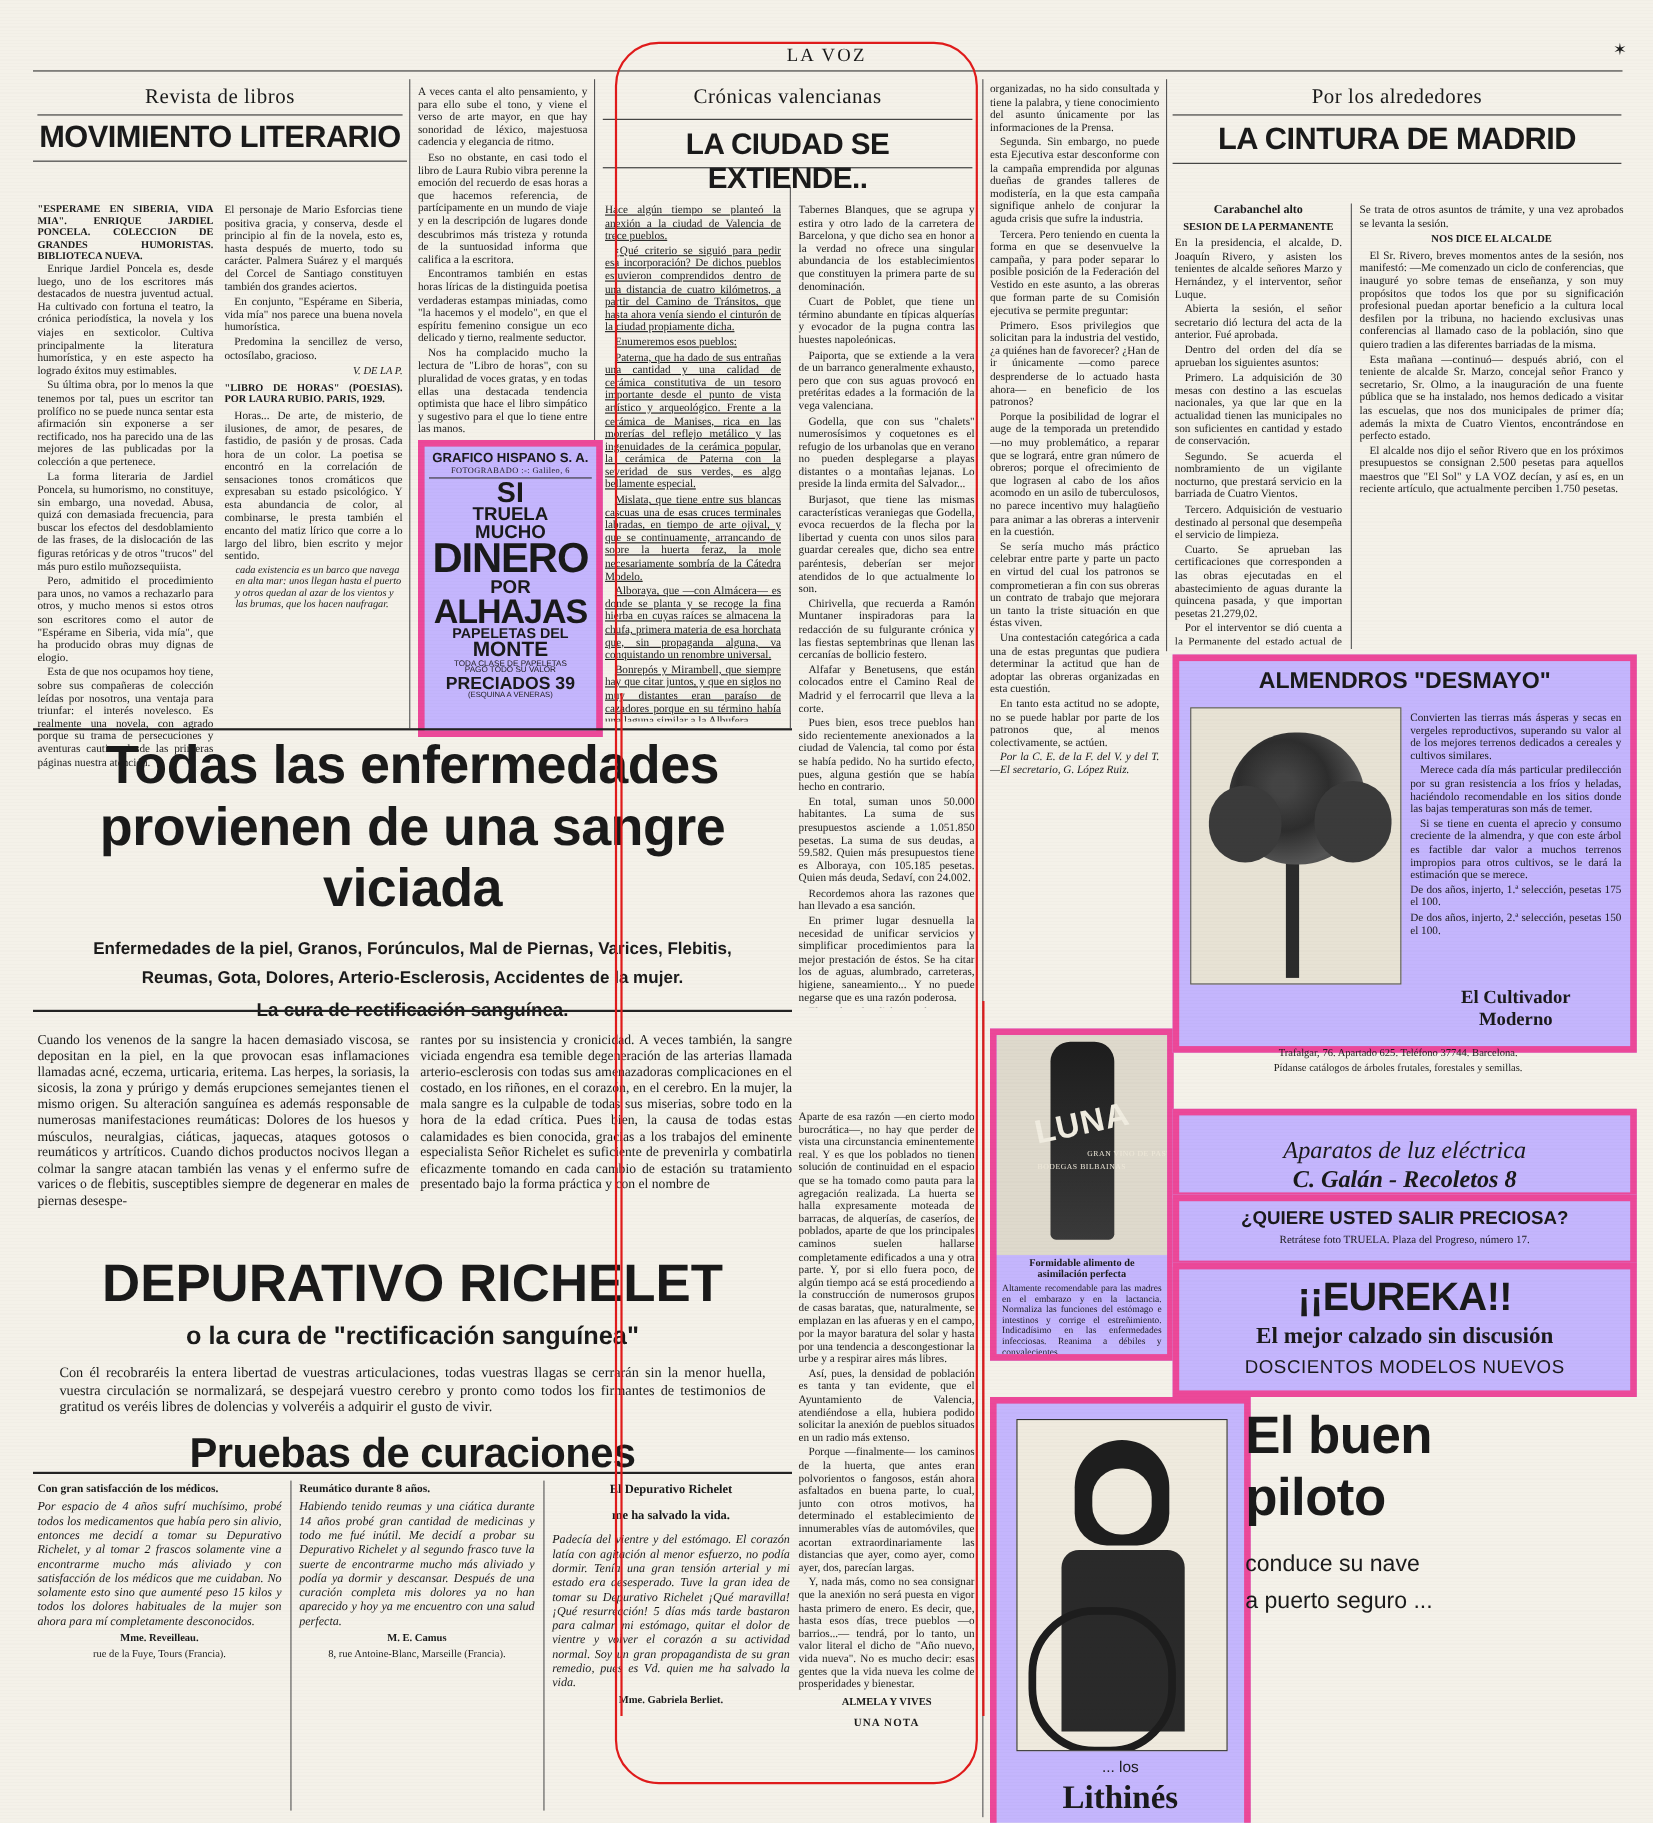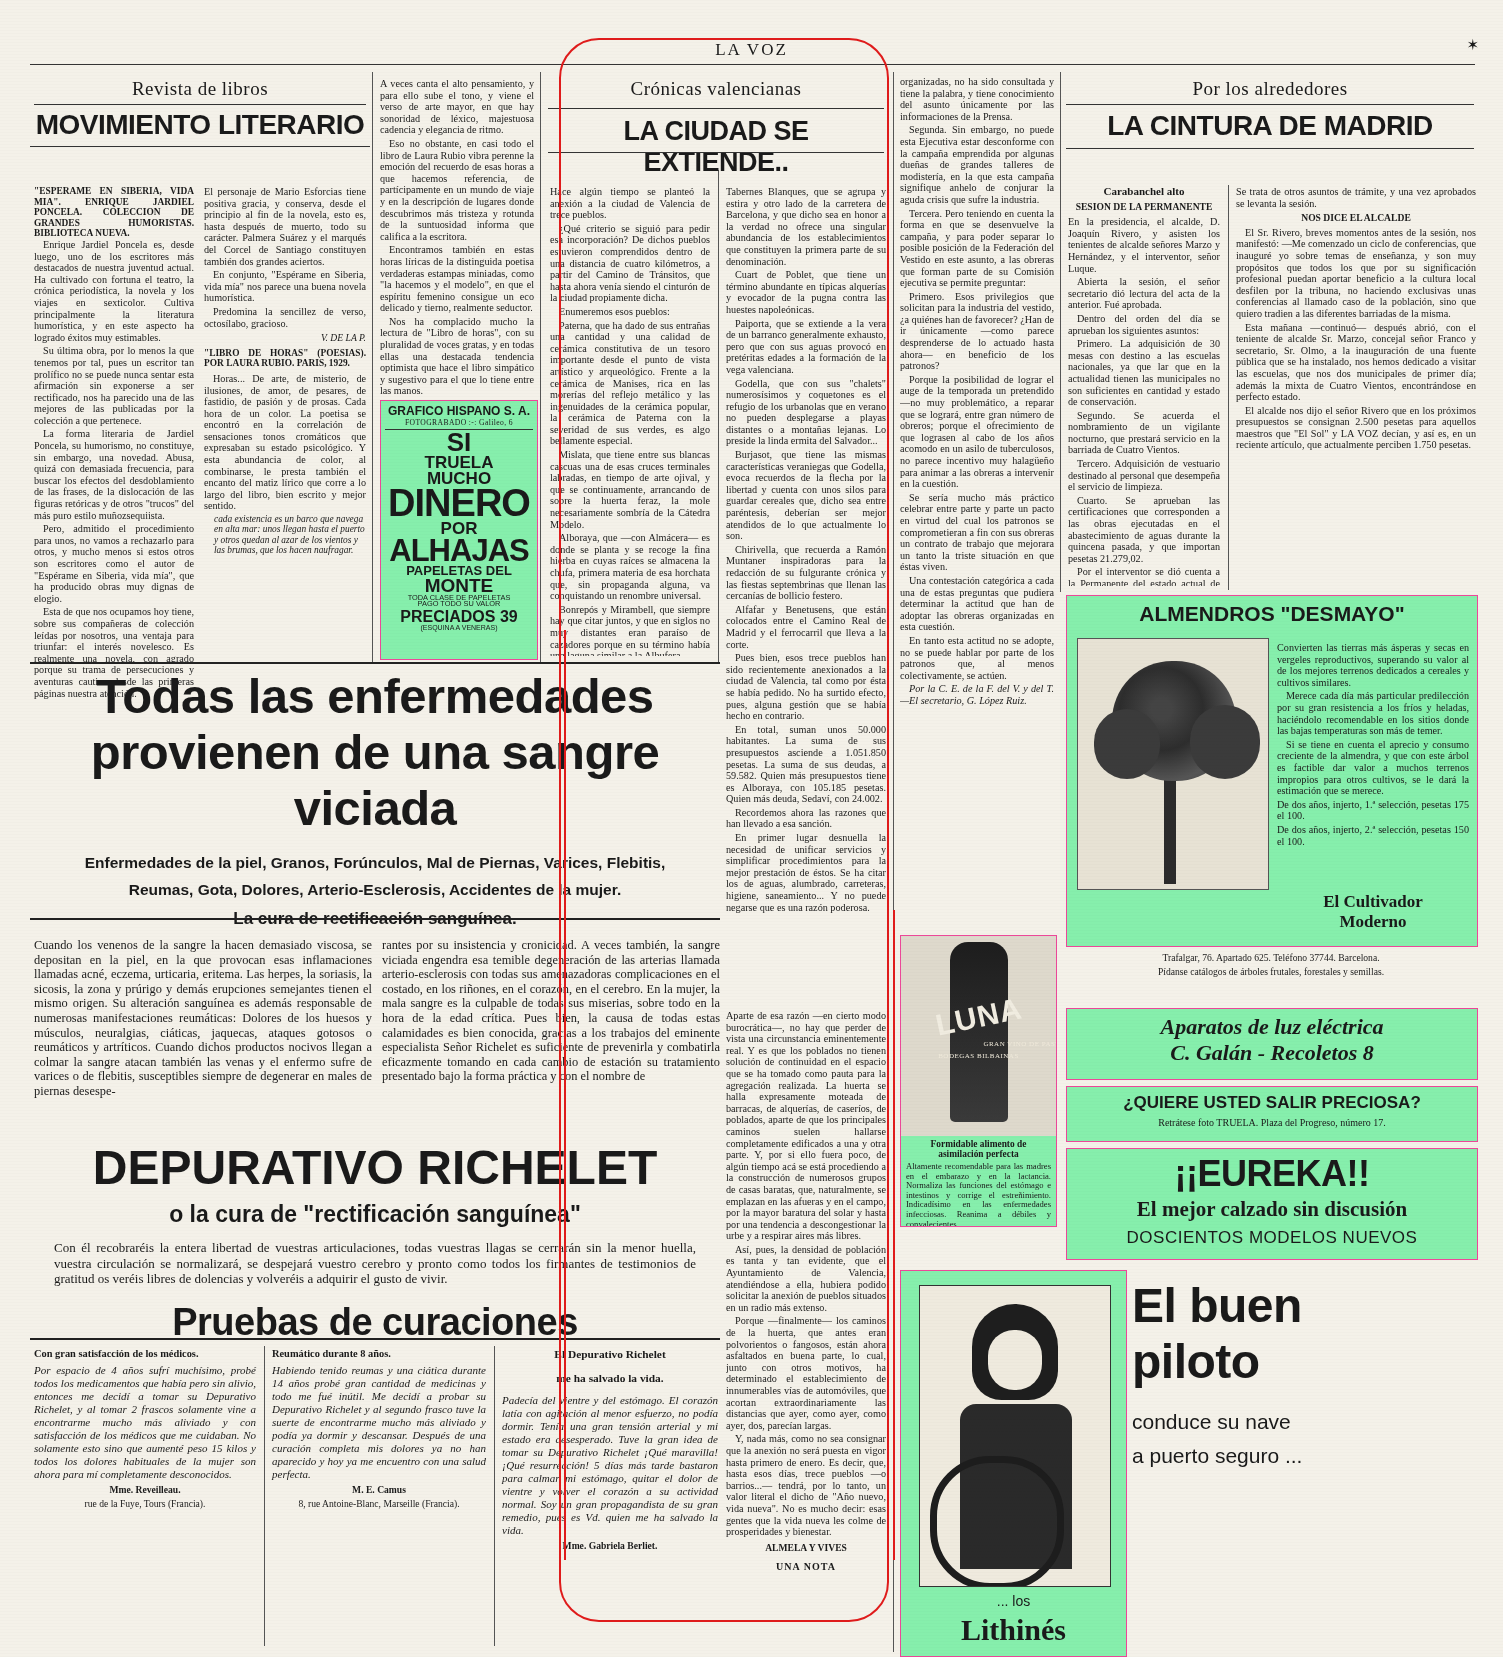--- a/index.html
+++ b/index.html
@@ -35,21 +35,21 @@
     text-align:center;font-family:"Liberation Sans",sans-serif;font-weight:bold;
     letter-spacing:-0.5px;
   }
   .body-text{
     font-size:10.2px;line-height:11.6px;text-align:justify;
     font-family:"Liberation Serif",serif;
     hyphens:auto;-webkit-hyphens:auto;
   }
   .body-text p{margin:0 0 2px 0;text-indent:9px;}
   .body-text p.noind{text-indent:0;}
-  .ad-box{position:absolute;border:1px solid #ec4899;background:#86efac;overflow:hidden;}
+  .ad-box{position:absolute;border:6px solid #ec4899;background:#c4b5fd;overflow:hidden;}
   .center{text-align:center;}
   .bold{font-weight:bold;}
   .ital{font-style:italic;}
   .red-annot{
     position:absolute;border:2px solid #e01b1b;border-radius:18px;
     pointer-events:none;background:transparent;
   }
   .adtitle{
     font-family:"Liberation Sans",sans-serif;font-weight:bold;text-align:center;
   }
@@ -136,21 +136,21 @@
 
   <div style="position:absolute;left:548px;top:78px;width:336px;">
     <div class="col-head">Crónicas valencianas</div>
   </div>
   <div class="hrule" style="top:108px;left:548px;width:336px;"></div>
   <div style="position:absolute;left:548px;top:116px;width:336px;">
     <div class="big-head" style="font-size:27px;">LA CIUDAD SE EXTIENDE..</div>
   </div>
   <div class="hrule" style="top:152px;left:548px;width:336px;"></div>
 
-  <div class="body-text" style="position:absolute;left:550px;top:186px;width:160px;height:470px;overflow:hidden;">
+  <div class="body-text" style="position:absolute;left:550px;top:186px;width:160px;height:470px;overflow:hidden;text-decoration:underline;">
     <p class="noind">Hace algún tiempo se planteó la anexión a la ciudad de Valencia de trece pueblos.</p>
     <p>¿Qué criterio se siguió para pedir esa incorporación? De dichos pueblos estuvieron comprendidos dentro de una distancia de cuatro kilómetros, a partir del Camino de Tránsitos, que hasta ahora venía siendo el cinturón de la ciudad propiamente dicha.</p>
     <p>Enumeremos esos pueblos:</p>
     <p>Paterna, que ha dado de sus entrañas una cantidad y una calidad de cerámica constitutiva de un tesoro importante desde el punto de vista artístico y arqueológico. Frente a la cerámica de Manises, rica en las morerías del reflejo metálico y las ingenuidades de la cerámica popular, la cerámica de Paterna con la severidad de sus verdes, es algo bellamente especial.</p>
     <p>Mislata, que tiene entre sus blancas cascuas una de esas cruces terminales labradas, en tiempo de arte ojival, y que se continuamente, arrancando de sobre la huerta feraz, la mole necesariamente sombría de la Cátedra Modelo.</p>
     <p>Alboraya, que —con Almácera— es donde se planta y se recoge la fina hierba en cuyas raíces se almacena la chufa, primera materia de esa horchata que, sin propaganda alguna, va conquistando un renombre universal.</p>
     <p>Bonrepós y Mirambell, que siempre hay que citar juntos, y que en siglos no muy distantes eran paraíso de cazadores porque en su término había una laguna similar a la Albufera.</p>
   </div>
   <div class="body-text" style="position:absolute;left:726px;top:186px;width:160px;height:730px;overflow:hidden;">
     <p class="noind">Tabernes Blanques, que se agrupa y estira y otro lado de la carretera de Barcelona, y que dicho sea en honor a la verdad no ofrece una singular abundancia de los establecimientos que constituyen la primera parte de su denominación.</p>
@@ -261,21 +261,21 @@
       <p class="noind">De dos años, injerto, 1.ª selección, pesetas 175 el 100.</p>
       <p class="noind">De dos años, injerto, 2.ª selección, pesetas 150 el 100.</p>
     </div>
     <div class="center" style="position:absolute;left:210px;top:296px;width:192px;font-family:'Liberation Serif',serif;font-weight:bold;font-size:17px;">El Cultivador</div>
     <div class="center" style="position:absolute;left:210px;top:316px;width:192px;font-family:'Liberation Serif',serif;font-weight:bold;font-size:17px;">Moderno</div>
   </div>
   <div style="position:absolute;left:1070px;top:952px;width:402px;text-align:center;font-size:9.6px;">Trafalgar, 76. Apartado 625. Teléfono 37744. Barcelona.</div>
   <div style="position:absolute;left:1070px;top:966px;width:402px;text-align:center;font-size:9.6px;">Pídanse catálogos de árboles frutales, forestales y semillas.</div>
 
   <div class="ad-box" style="left:1066px;top:1008px;width:410px;height:70px;">
-    <div class="center ital" style="font-family:'Liberation Serif',serif;font-size:22px;font-weight:bold;margin-top:5px;">Aparatos de luz eléctrica</div>
+    <div class="center ital" style="font-family:'Liberation Serif',serif;font-size:22px;font-weight:normal;margin-top:19px;">Aparatos de luz eléctrica</div>
     <div class="center ital" style="font-family:'Liberation Serif',serif;font-size:22px;font-weight:bold;">C. Galán - Recoletos 8</div>
   </div>
 
   <div class="ad-box" style="left:1066px;top:1086px;width:410px;height:54px;">
     <div class="center bold" style="font-family:'Liberation Sans',sans-serif;font-size:17px;margin-top:6px;">¿QUIERE USTED SALIR PRECIOSA?</div>
     <div class="center" style="font-size:10px;margin-top:4px;">Retrátese foto TRUELA. Plaza del Progreso, número 17.</div>
   </div>
 
   <div class="ad-box" style="left:1066px;top:1148px;width:410px;height:110px;">
     <div class="center big-head" style="font-size:36px;margin-top:4px;">¡¡EUREKA!!</div>

